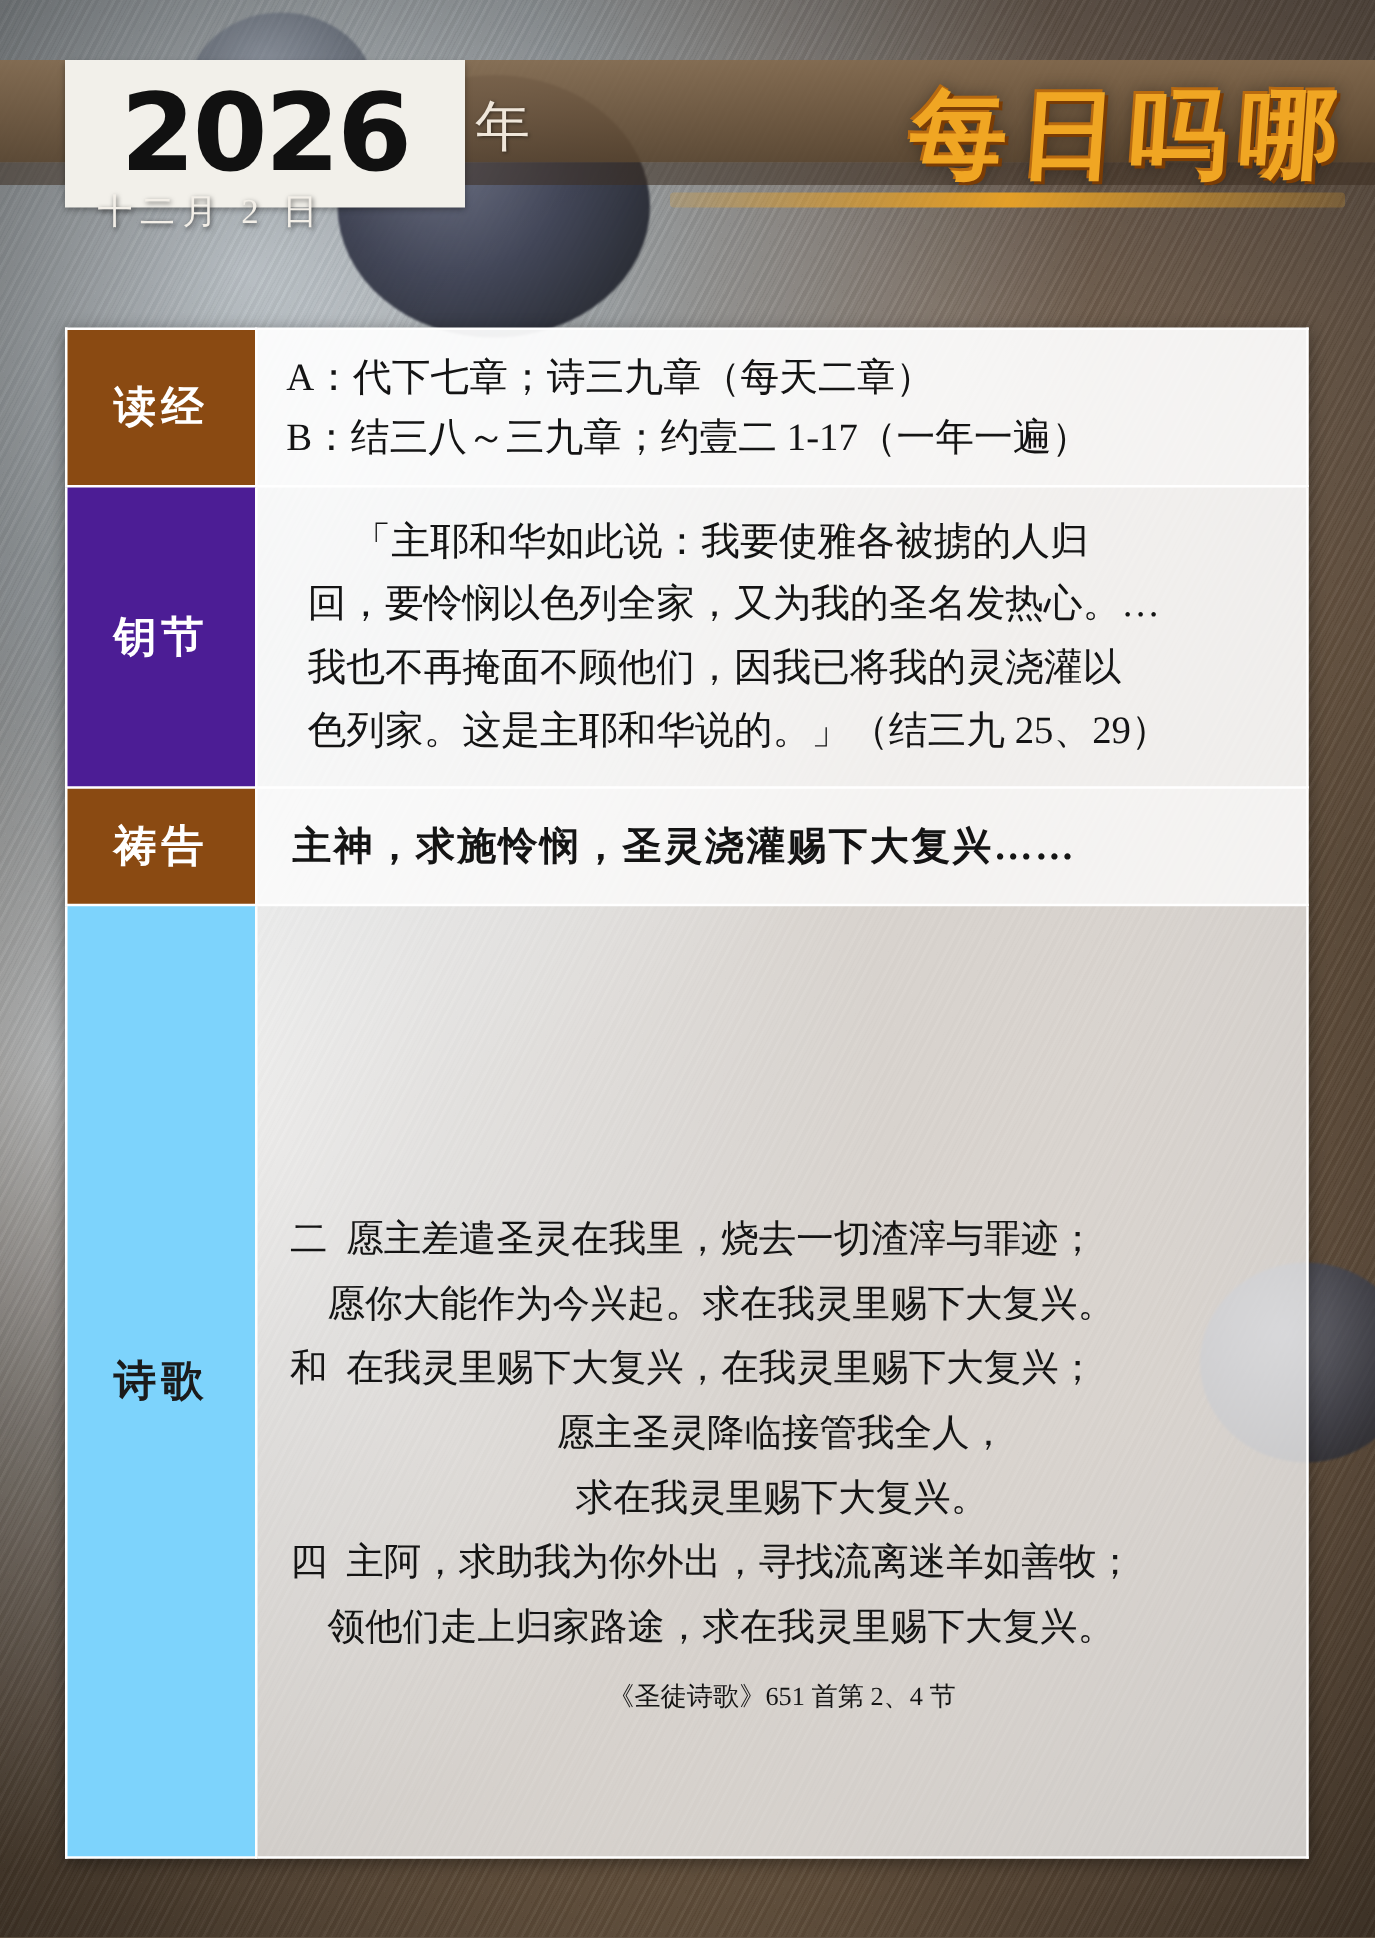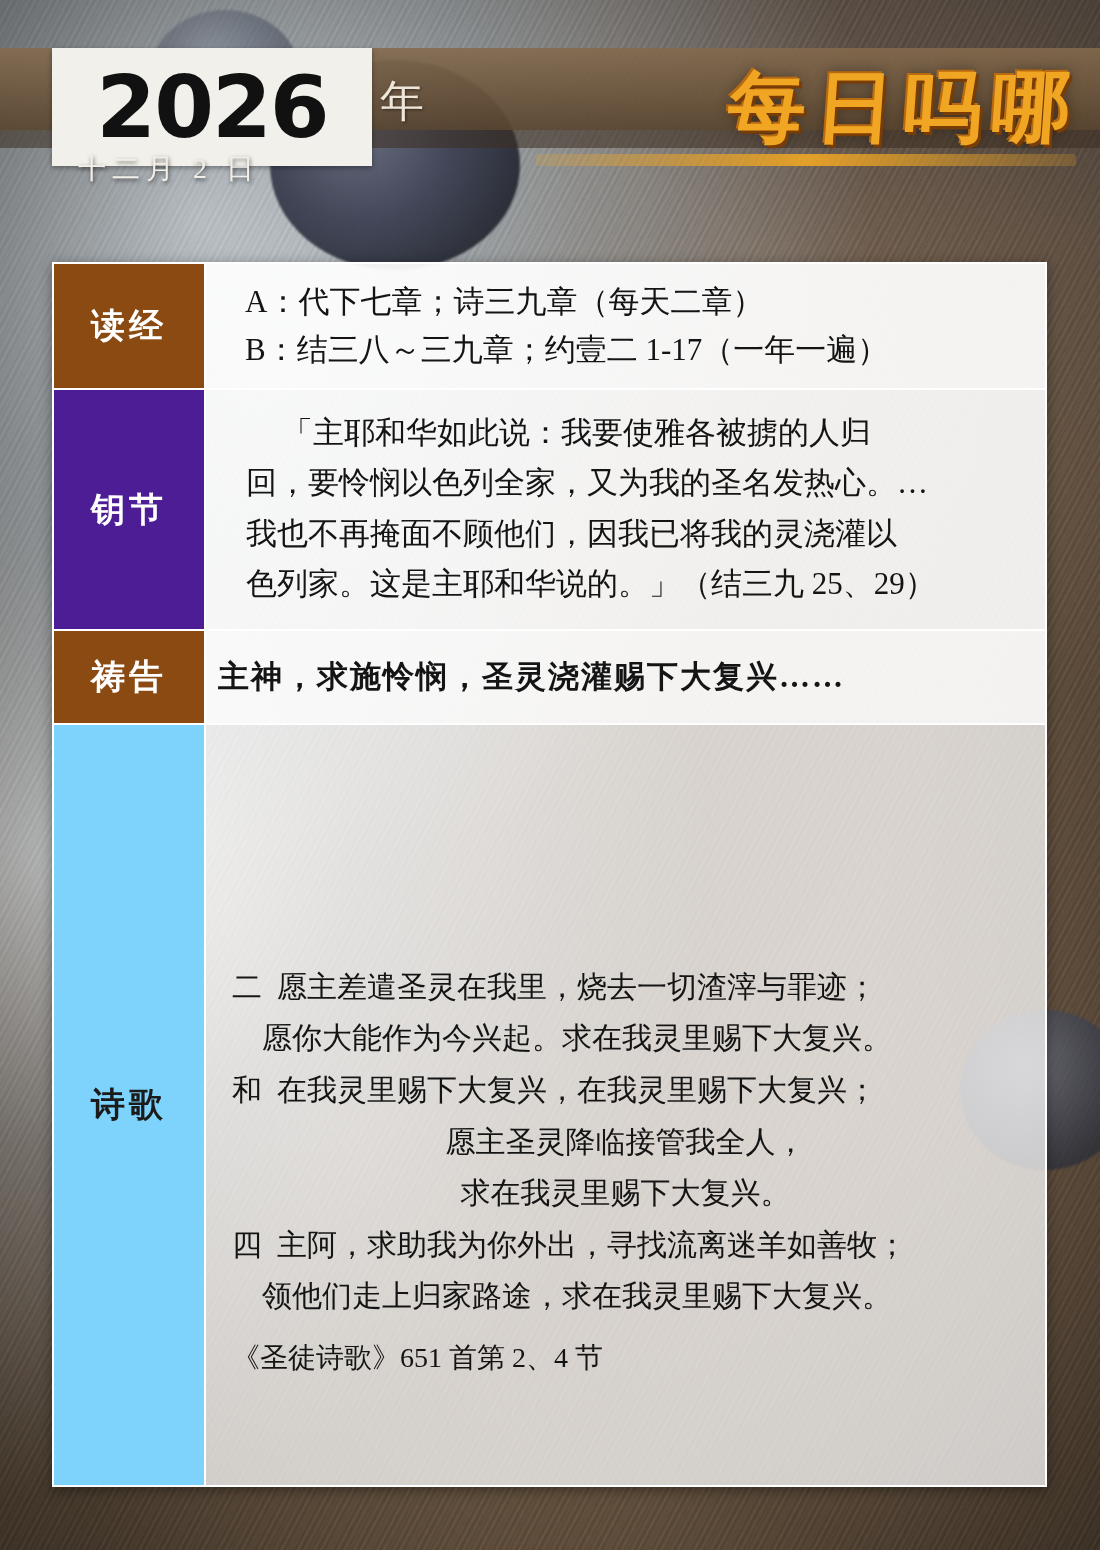--- a/index.html
+++ b/index.html
@@ -145,33 +145,33 @@
     font-weight: bold;
     letter-spacing: 4px;
     color: #ffffff;
     font-family: "Liberation Serif", serif;
   }
   .lbl-brown { background: #8a4a12; }
   .lbl-gray  { background: #4c1d95; }
   .lbl-cream { background: #7dd3fc; color: #1b1b1b; }
 
   .cell {
-    padding: 14px 39px;
+    padding: 14px 23px;
     font-size: 31px;
     line-height: 1.55;
     color: #141414;
     font-family: "Liberation Serif", serif;
   }
   .cell-read  { background: rgba(255,255,255,0.93); }
   .cell-key   { background: rgba(255,255,255,0.9); line-height: 1.62; padding: 18px 24px 20px 40px; }
-  .cell-pray  { background: rgba(255,255,255,0.93); font-weight: bold; letter-spacing: 2px; padding: 22px 12px; }
+  .cell-pray  { background: rgba(255,255,255,0.93); font-weight: bold; letter-spacing: 2px; padding: 22px 28px; }
   .cell-song  { background: rgba(255,255,255,0.74); padding: 30px 26px; height: 700px; vertical-align: middle; }
   .song-line { white-space: pre; font-size: 30px; line-height: 1.72; }
   .song-center { text-align: center; font-size: 30px; line-height: 1.72; }
-  .song-src { text-align: left; font-size: 28px; margin-top: 14px; }
+  .song-src { text-align: center; font-size: 21px; margin-top: 14px; }
   .song-spacer { height: 130px; }
 </style>
 </head>
 <body>
 
 <div class="bg"></div>
 <div class="bg-tex"></div>
 <div class="bg-berry b2"></div>
 <div class="bg-berry b1"></div>
 <div class="bg-berry b3"></div>

